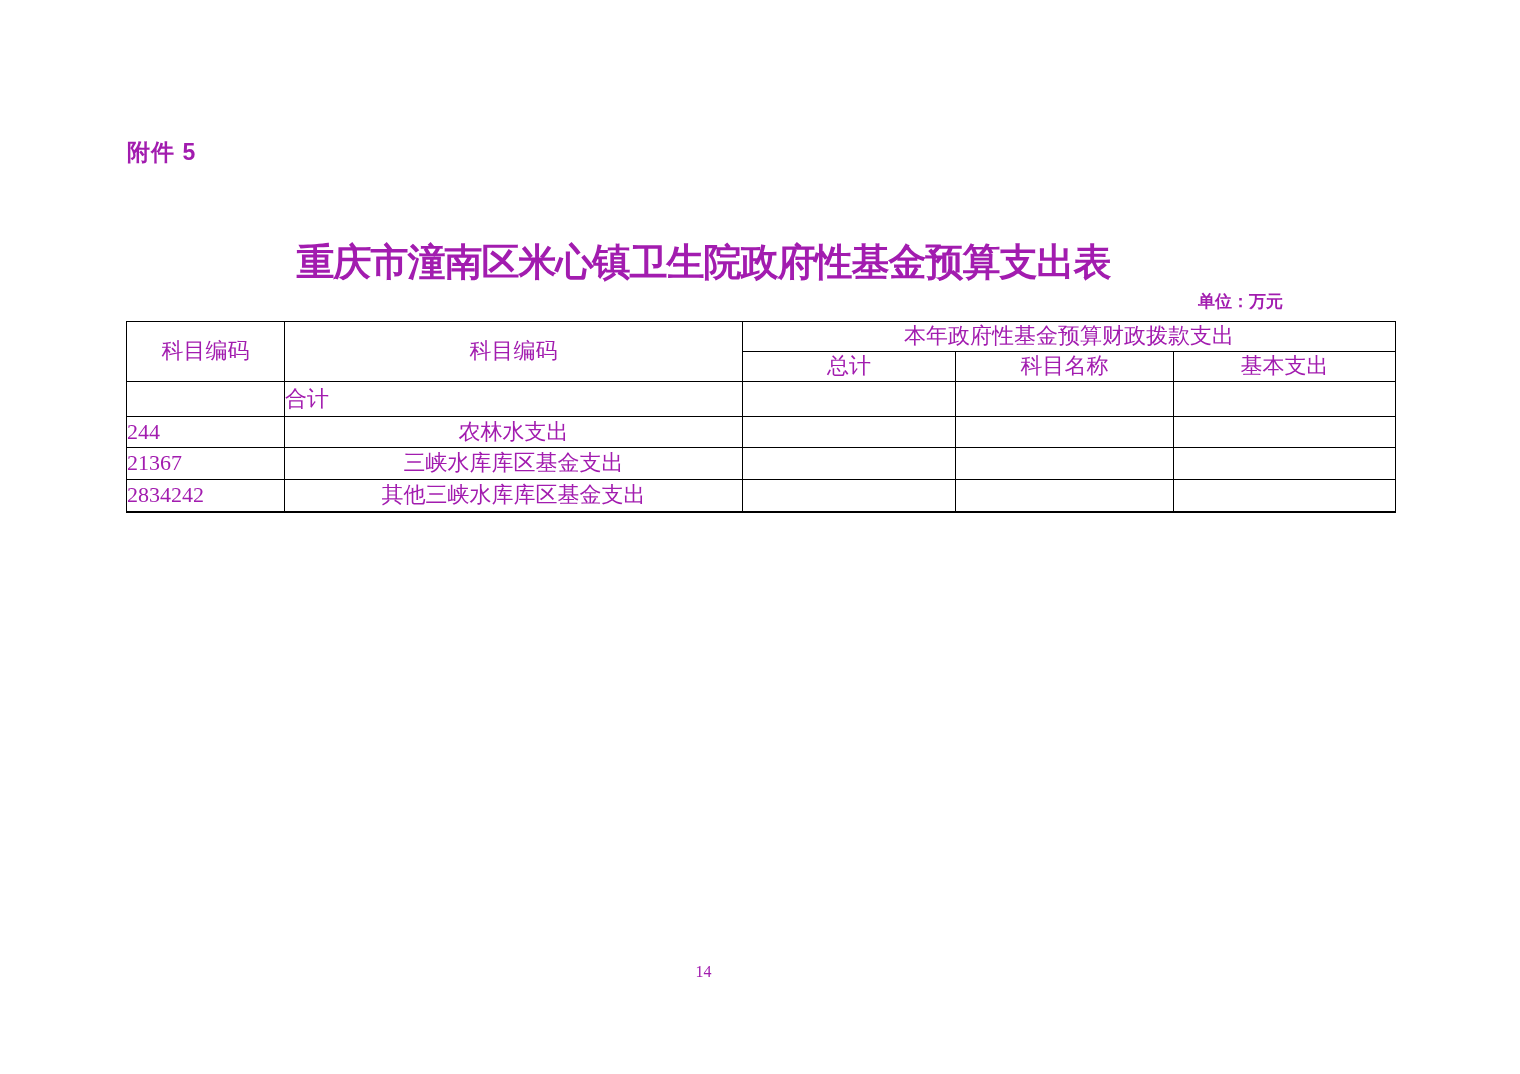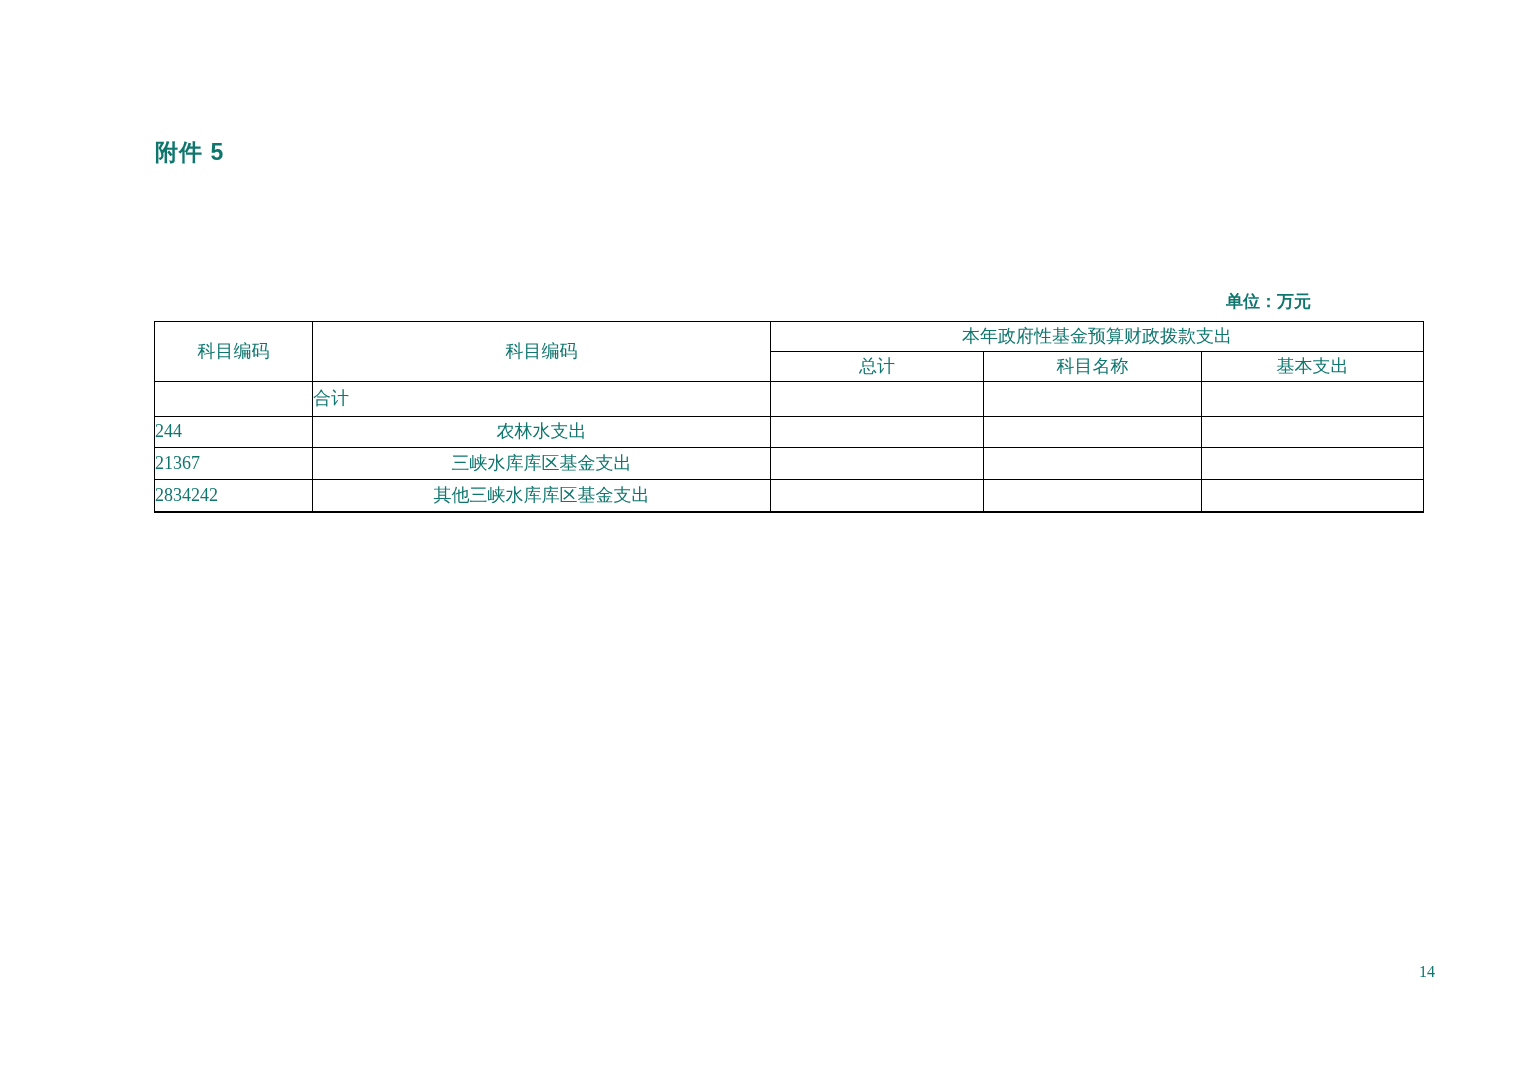--- a/index.html
+++ b/index.html
@@ -5,24 +5,23 @@
   html, body {
     margin: 0;
     padding: 0;
     background: #ffffff;
   }
   .page {
     position: relative;
     width: 1407px;
     height: 1074px;
     background: #ffffff;
-    color: #0f766e;
+    color: #a21caf;
     font-family: "Liberation Serif", "DejaVu Serif", serif;
     overflow: hidden;
-    margin-left: 28px;
   }
   .attachment-label {
     position: absolute;
     left: 127px;
     top: 137px;
     font-size: 23px;
     font-weight: bold;
     font-family: "Liberation Sans", "DejaVu Sans", sans-serif;
     letter-spacing: 1px;
   }
@@ -44,21 +43,21 @@
     top: 290px;
     font-size: 17px;
     font-weight: bold;
   }
   table.budget-table {
     position: absolute;
     left: 126px;
     top: 321px;
     border-collapse: collapse;
     table-layout: fixed;
-    font-size: 18px;
+    font-size: 22px;
   }
   table.budget-table th,
   table.budget-table td {
     border: 1px solid #000000;
     font-weight: normal;
     padding: 0;
     vertical-align: middle;
     line-height: 1.1;
     overflow: hidden;
     white-space: nowrap;
@@ -81,31 +80,32 @@
   td.code-ind2 { padding-left: 72px; }
   td.name-cell { text-align: center; padding-left: 9px; }
   td.name-center { text-align: left; padding-left: 0; }
   td.name-extra-indent { padding-left: 29px; }
   td.value-cell { text-align: right; padding-right: 8px; }
   .page-number {
     position: absolute;
     left: 0;
     right: 0;
     top: 963px;
-    text-align: right;
+    text-align: center;
     font-size: 16px;
   }
 </style>
 </head>
 <body>
 
 <div class="page">
 
   <div class="attachment-label">附件 5</div>
 
+  <div class="doc-title">重庆市潼南区米心镇卫生院政府性基金预算支出表</div>
 
   <div class="unit-note">单位：万元</div>
 
   <table class="budget-table">
     <colgroup>
       <col class="col-code">
       <col class="col-name">
       <col class="col-total">
       <col class="col-basic">
       <col class="col-project">

